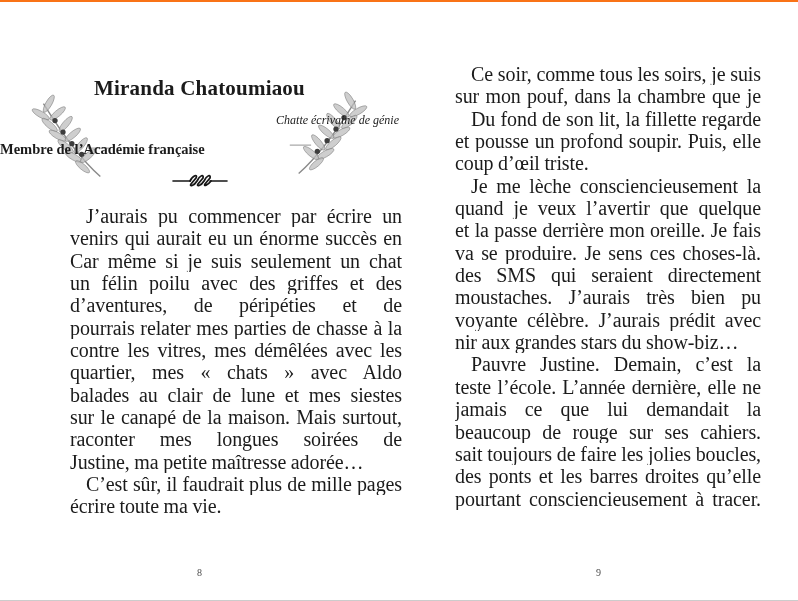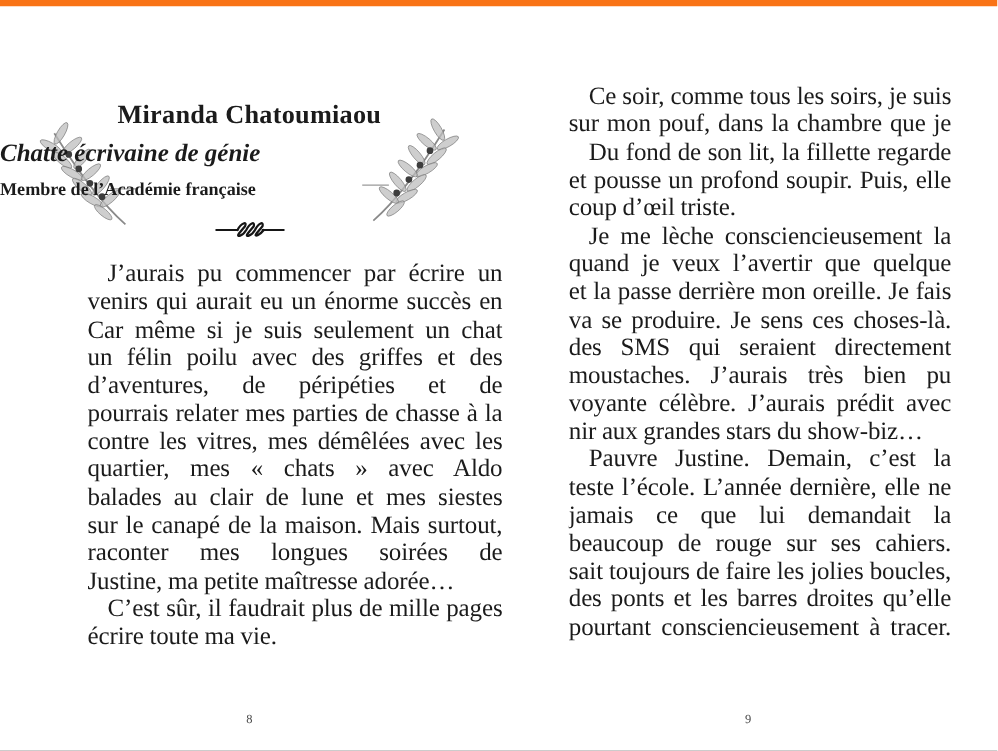--- a/index.html
+++ b/index.html
@@ -1,39 +1,39 @@
 <!DOCTYPE html>
 <html><head>
 <meta charset="utf-8">
 <style>
   html,body{margin:0;padding:0;background:#ffffff;}
   .spread{
     position:relative;
     width:798px;height:601px;
     background:#ffffff;
-    border-top:5px solid #f97316;
+    border-top:2px solid #f97316;
     border-bottom:1px solid #cccccc;
     box-sizing:border-box;
     font-family:"Liberation Serif","DejaVu Serif",serif;
     color:#1b1b1b;
     overflow:hidden;
   }
   .page{position:absolute;top:0;width:399px;height:601px;}
   .page-left{left:0;}
   .page-right{left:399px;}
 
   
   .title{
     position:absolute;top:73px;left:0;width:100%;
     text-align:center;font-size:21px;font-weight:bold;
     letter-spacing:.2px;line-height:26px;margin:0;
   }
   .subtitle{
     position:absolute;top:107px;left:0;width:100%;
-    text-align:left;font-style:italic;font-size:20px;line-height:22px;font-weight:bold;
+    text-align:right;font-style:italic;font-size:12px;line-height:22px;
   }
   .affiliation{
     position:absolute;top:137px;left:0;width:100%;
     font-weight:bold;font-size:14.5px;line-height:20px;
   }
   .branch{position:absolute;width:80px;height:92px;}
   .branch-left{left:31px;top:89px;}
   .branch-right{left:288px;top:86px;transform:scaleX(-1);}
   .divider{position:absolute;top:170px;left:0;width:100%;text-align:center;}
   .divider svg{display:inline-block;}

